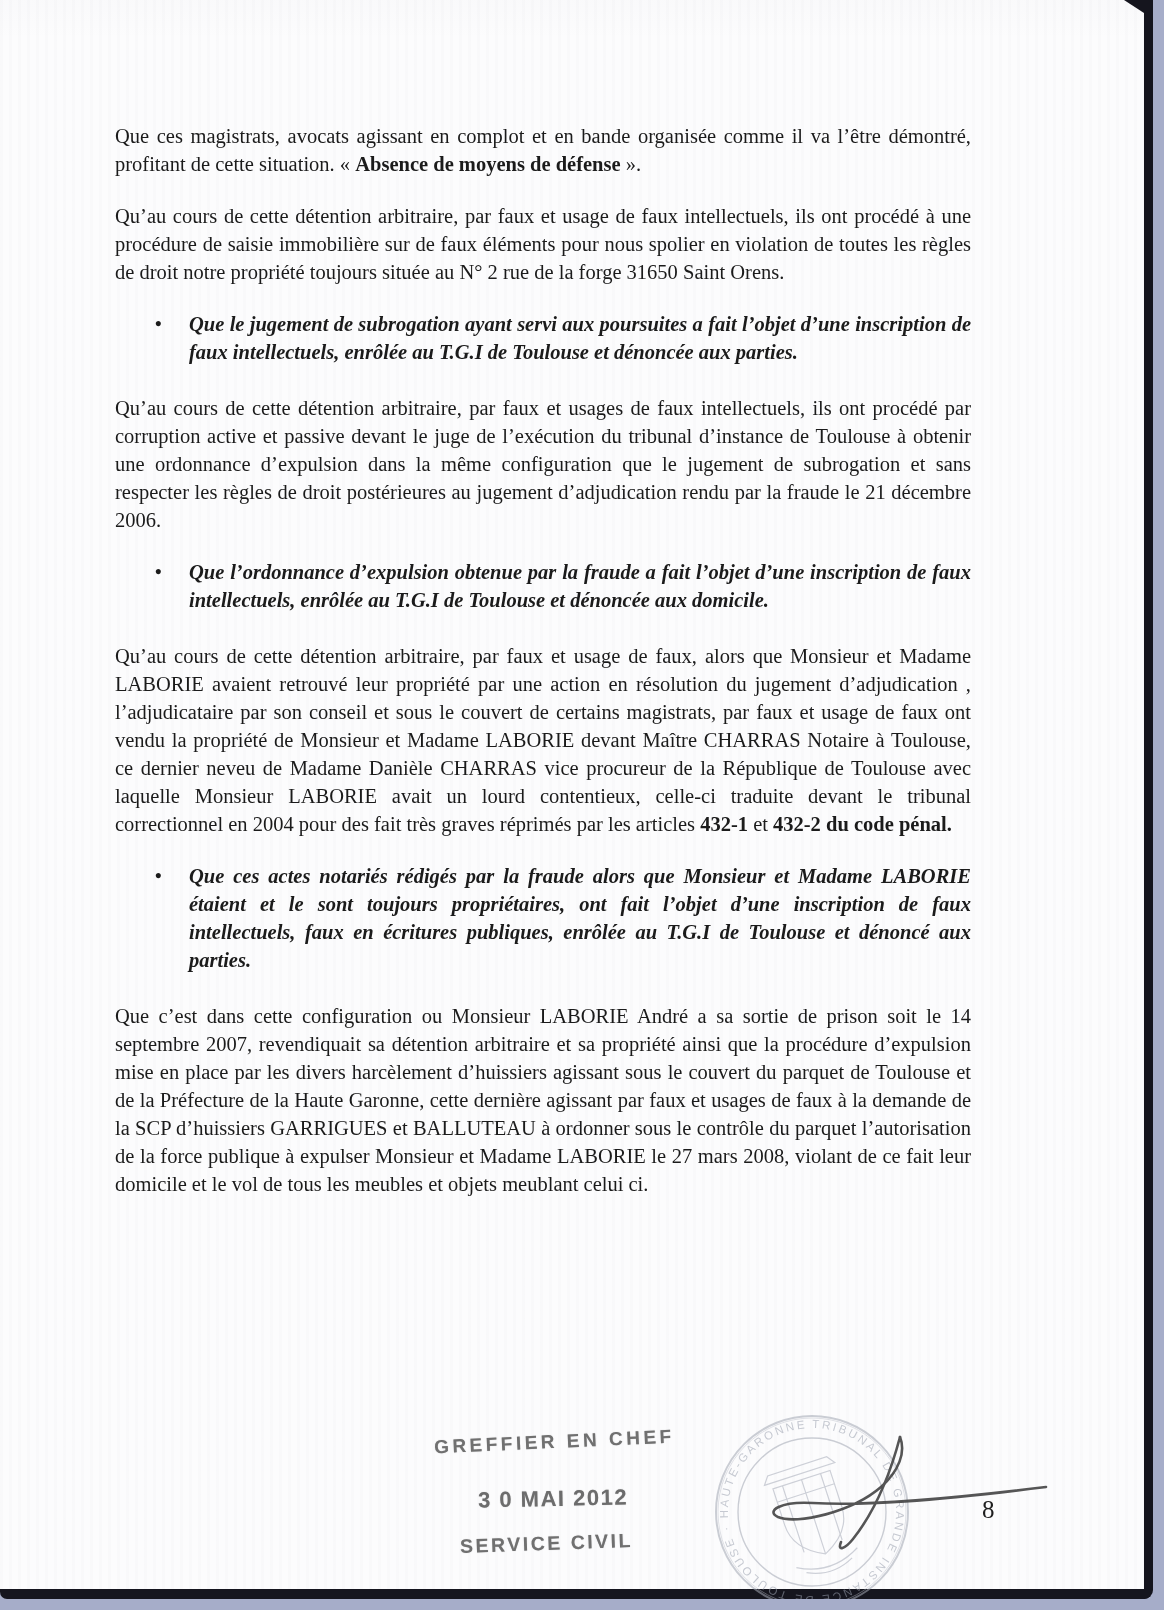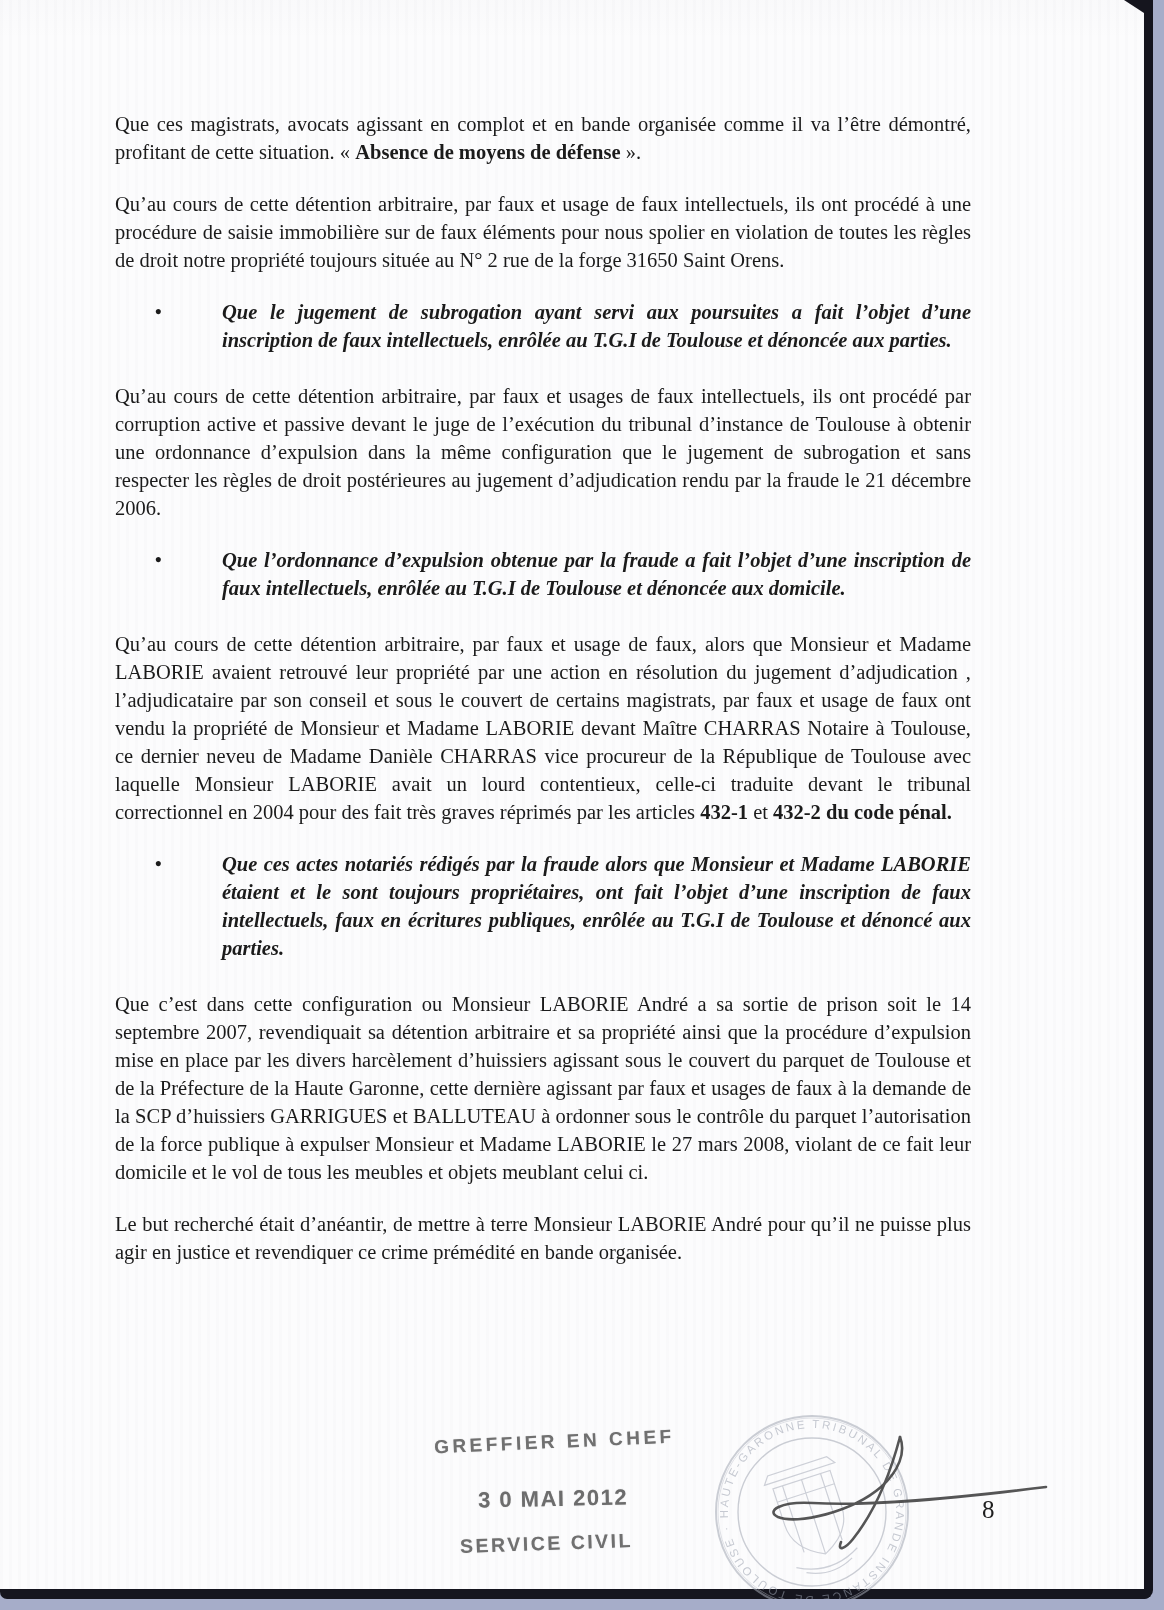--- a/index.html
+++ b/index.html
@@ -42,33 +42,33 @@
       repeating-linear-gradient(90deg, rgba(60,60,80,0.014) 0 3px, transparent 3px 9px),
       linear-gradient(180deg, rgba(120,120,140,0.02), transparent 40px);
     pointer-events:none;
   }
   .content{
     position:absolute;left:115px;top:110px;width:856px;
     color:var(--ink);
     font-size:20.5px;line-height:28px;
     text-align:justify;
   }
-  .para{margin:0 0 24px 0;}
+  .para{margin:12px 0 24px 0;}
   .bullet-row{
     display:flex;
     margin:4px 0 28px 0;
     padding-left:40px;
     font-weight:bold;font-style:italic;
   }
   .bullet-dot{
     width:34px;flex:none;
     font-style:normal;
     font-size:19px;
   }
-  .bullet-text{flex:1;text-align:justify;margin-left:33px;}
+  .bullet-text{flex:1;text-align:justify;}
   .bold{font-weight:bold;}
   .stamp{
     position:absolute;
     font-family:"Liberation Sans", sans-serif;
     font-weight:bold;
     color:var(--stamp);
     white-space:nowrap;
     text-shadow:0 0 1px rgba(90,90,90,.45);
   }
   .stamp.greffier{left:434px;top:1431px;font-size:19px;letter-spacing:3.5px;transform:rotate(-2.6deg);opacity:.8;}
@@ -103,21 +103,20 @@
         <div class="bullet-row">
           <span class="bullet-dot">•</span>
           <div class="bullet-text"><span>Que l’ordonnance d’expulsion obtenue par la fraude a fait l’objet d’une inscription de faux intellectuels, enrôlée au T.G.I de Toulouse et dénoncée aux domicile.</span></div>
         </div>
         <div class="para"><span>Qu’au cours de cette détention arbitraire, par faux et usage de faux, alors que Monsieur et Madame LABORIE avaient retrouvé leur propriété par une action en résolution du jugement d’adjudication , l’adjudicataire par son conseil et sous le couvert de certains magistrats, par faux et usage de faux ont vendu la propriété de Monsieur et Madame LABORIE devant Maître CHARRAS Notaire à Toulouse, ce dernier neveu de Madame Danièle CHARRAS vice procureur de la République de Toulouse avec laquelle Monsieur LABORIE avait un lourd contentieux,  celle-ci traduite devant le tribunal correctionnel en 2004 pour des fait très graves réprimés par les articles </span><span class="bold">432-1</span><span>  et </span><span class="bold">432-2 du code pénal.</span></div>
         <div class="bullet-row">
           <span class="bullet-dot">•</span>
           <div class="bullet-text"><span>Que ces actes notariés rédigés par la fraude alors que Monsieur et Madame LABORIE étaient et le  sont toujours propriétaires, ont fait l’objet d’une inscription de faux intellectuels, faux en écritures publiques, enrôlée au T.G.I de Toulouse et dénoncé aux parties.</span></div>
         </div>
         <div class="para"><span>Que c’est dans cette configuration ou Monsieur LABORIE André a sa sortie de prison soit le 14 septembre 2007, revendiquait sa détention arbitraire et sa propriété ainsi que la procédure d’expulsion mise en place par les divers harcèlement d’huissiers agissant sous le couvert du parquet de Toulouse et de la Préfecture de la Haute Garonne, cette dernière agissant par faux et usages de faux à la demande de la SCP d’huissiers GARRIGUES et BALLUTEAU à ordonner sous le contrôle du parquet l’autorisation de la force publique à expulser Monsieur et Madame LABORIE le 27 mars 2008, violant de ce fait leur domicile et le vol de tous les meubles et objets meublant celui ci.</span></div>
-        <div class="para"><span>Le but recherché était d’anéantir, de mettre à terre Monsieur LABORIE André pour qu’il ne puisse plus agir en justice et revendiquer ce crime prémédité en bande organisée.</span></div>
       </div>
 
     <div class="stamp greffier">GREFFIER EN CHEF</div>
     <div class="stamp date">3 0 MAI 2012</div>
     <div class="stamp service">SERVICE CIVIL</div>
 
     <svg class="overlay" viewBox="0 0 1153 1599">
 
       <g opacity="0.55">
         <circle cx="812" cy="1512" r="96" fill="none" stroke="#a3a8b4" stroke-width="2"></circle>

